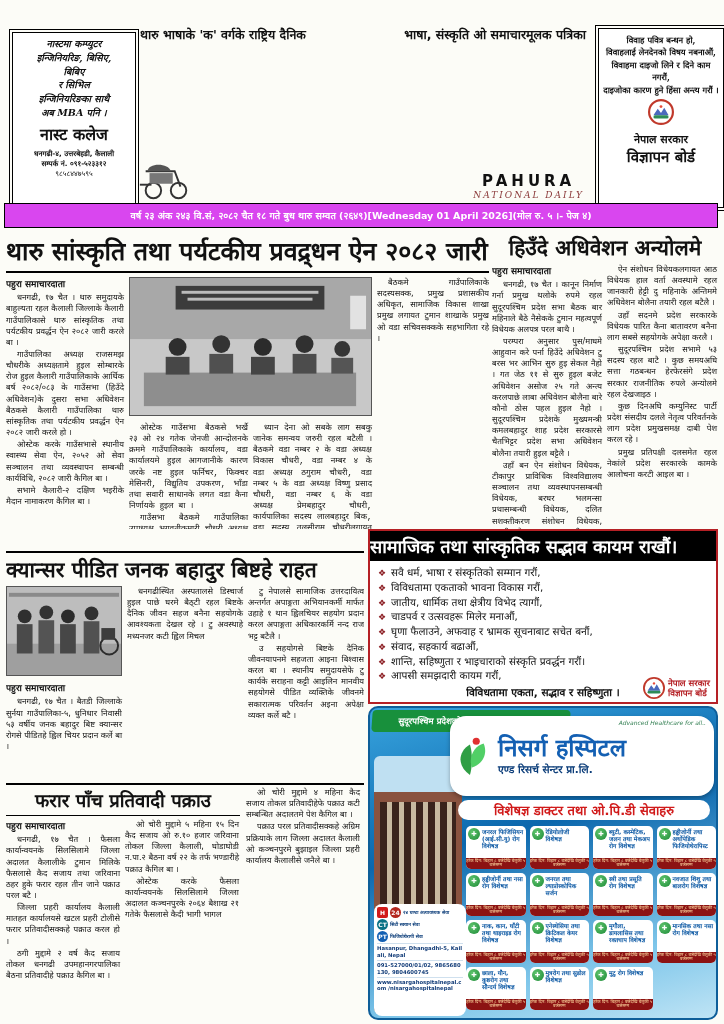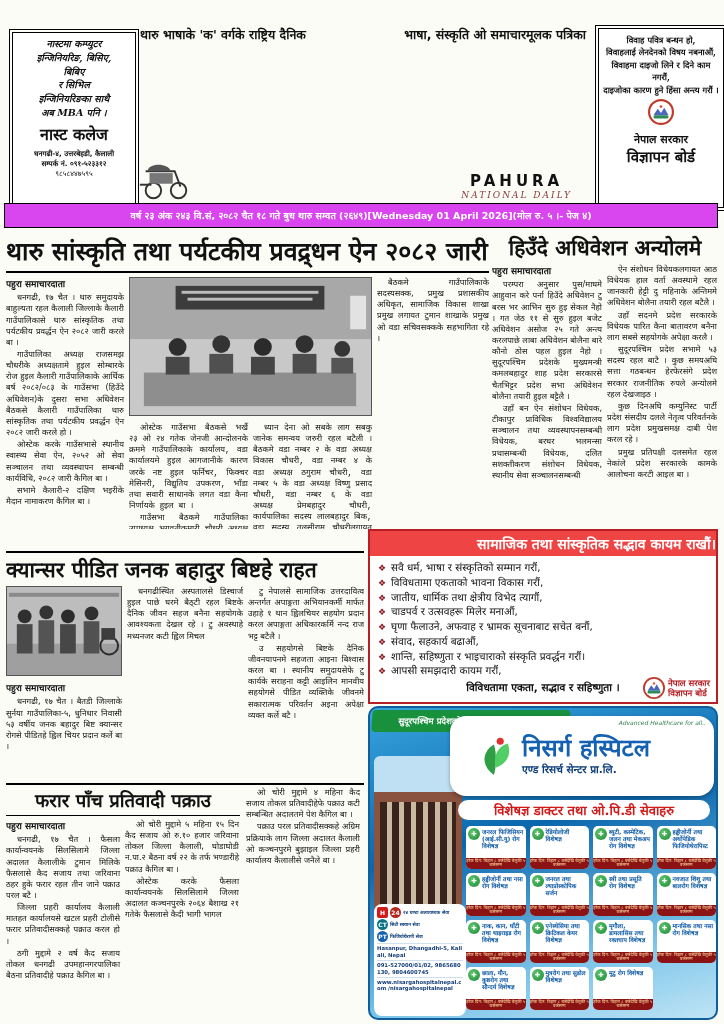--- a/index.html
+++ b/index.html
@@ -13,21 +13,21 @@
   #left-ad .college{font-size:16px;font-weight:bold;margin-top:3px;}
   #left-ad .addr{font-size:7.2px;font-weight:bold;margin-top:3px;}
   #left-ad .contact{font-size:7.2px;font-weight:bold;}
   #left-ad .phone{font-size:7.2px;}
   #masthead-center{position:absolute;left:134px;top:26px;width:458px;height:176px;}
   .taglines{display:flex;justify-content:space-between;padding:0 6px;}
   .taglines span{font-weight:bold;font-size:12.5px;}
   #paper-title{text-align:center;font-size:100px;line-height:1.02;font-weight:bold;
                letter-spacing:4px;color:#0a0a0a;text-shadow:2px 2px 0 #444;margin-top:-6px;}
   #rickshaw{position:absolute;left:2px;bottom:0;width:58px;height:52px;}
-  #latin-block{position:absolute;right:20px;bottom:2px;text-align:center;}
+  #latin-block{position:absolute;right:8px;bottom:2px;text-align:center;}
   #latin-title{font-weight:bold;font-size:15px;letter-spacing:4px;}
   #latin-sub{font-family:"DejaVu Serif",serif;font-style:italic;font-size:9px;color:#8b3a3a;letter-spacing:2px;}
   #right-ad{left:598px;top:28px;width:118px;height:168px;padding:5px 3px;}
   #right-ad .adline{font-family:"DejaVu Serif",serif;font-weight:bold;font-size:8.3px;line-height:1.5;}
   #right-ad .org1{font-size:11px;font-weight:bold;margin-top:2px;}
   #right-ad .org2{font-size:15px;font-weight:bold;}
   
   #datebar{position:absolute;left:4px;top:203px;width:714px;height:25px;background:#d946ef;
            border:1px solid #000;color:#fff;display:flex;align-items:center;
            justify-content:center;padding:0 10px;box-sizing:border-box;}
@@ -49,22 +49,22 @@
   #lead .subcols{display:flex;gap:5px;margin-top:2px;}
   #lead .subcols .col{width:119px;font-family:Liberation Mono, monospace;}
   #lead .c4{width:112px;}
   
   #winter{left:492px;top:233px;width:226px;height:296px;}
   #winter .hl{font-size:21px;text-align:center;padding-bottom:3px;}
   #winter .col{width:110px;}
   
   #harmony{position:absolute;left:368px;top:529px;width:350px;height:175px;
            border:2.5px solid #b52025;background:#fff;box-sizing:border-box;overflow:hidden;}
-  #harmony .titlebar{background:#ef4444;color:#fff;font-weight:bold;font-size:14px;
-           text-align:right;padding:3px 0;}
+  #harmony .titlebar{background:#000000;color:#fff;font-weight:bold;font-size:18px;
+           text-align:left;padding:3px 0;}
   #harmony ul{list-style:none;margin:4px 0 0;padding:0 8px;}
   #harmony li{font-size:10.3px;line-height:1.42;}
   #harmony .blt{color:#8b1d22;margin-right:5px;font-size:9px;}
   #harmony .footerline{text-align:center;font-weight:bold;font-size:10.5px;margin-top:2px;}
   #harmony .orgblock{position:absolute;right:6px;bottom:3px;display:flex;align-items:center;gap:3px;}
   #harmony .orgblock .t{color:#b52025;font-size:8.5px;font-weight:bold;line-height:1.2;}
   
   #cancer{left:6px;top:551px;width:358px;height:230px;border-top:2px solid #000;padding-top:2px;}
   #cancer .hl{font-size:21px;margin-bottom:3px;}
   #cancer .col{width:116px;}
@@ -78,21 +78,21 @@
   #fugitive .c3{width:114px;}
   
   #hospital{position:absolute;left:368px;top:706px;width:350px;height:314px;border-radius:10px;
             background:linear-gradient(165deg,#38a4de 0%,#0b67ad 40%,#7ec6ea 78%,#bfe4f5 100%);
             border:2px solid #0e5e99;box-sizing:border-box;overflow:hidden;}
   #hospital .ribbon{position:absolute;left:2px;top:2px;width:198px;height:22px;background:#18903c;
             color:#fff;font-size:8.6px;font-weight:bold;display:flex;align-items:center;
             justify-content:center;border-radius:4px;transform:skewX(-4deg);}
   #ad-logo-panel{position:absolute;left:80px;top:8px;width:264px;height:80px;background:#fff;
             border-radius:16px;box-shadow:0 2px 4px rgba(0,0,0,.3);display:flex;align-items:center;
-            gap:6px;padding:4px 24px;box-sizing:border-box;}
+            gap:6px;padding:4px 0;box-sizing:border-box;}
   #ad-logo-panel .names{flex:1;}
   #hosp-name{font-size:24px;font-weight:bold;color:#1460b3;line-height:1.05;}
   #hosp-subname{font-size:10.5px;font-weight:bold;color:#0d3e7a;}
   #hosp-tagline{position:absolute;top:3px;right:8px;font-size:6px;font-style:italic;color:#2f7d4f;}
   #opd-strip{position:absolute;left:88px;top:92px;width:252px;height:20px;background:#fff;
             border-radius:10px;display:flex;align-items:center;justify-content:center;}
   #opd-strip span{color:#d11a1a;font-weight:bold;font-size:13px;}
   #building{position:absolute;left:4px;top:48px;width:88px;height:258px;border-radius:6px;overflow:hidden;
             background:linear-gradient(#bfe0f2 0 14%, #8a5340 14% 100%);}
   #building .facade{position:absolute;left:6px;top:18%;width:76px;height:82%;
@@ -217,20 +217,21 @@
         <p>बैठकमे गाउँपालिकाके सदस्यसक्क, प्रमुख प्रशासकीय अधिकृत, सामाजिक विकास शाखा प्रमुख लगायत टुमान शाखाके प्रमुख ओ वडा सचिवसक्कके सहभागिता रहे ।</p>
       </div>
     </div>
   </article>
 
   <article id="winter">
     <div class="hl">हिउँदे अधिवेशन अन्योलमे</div>
     <div class="cols">
       <div class="col">
         <div class="byline">पहुरा समाचारदाता</div>
+        <p>धनगढी, १७ चैत । कानून निर्माण गर्ना प्रमुख थलोके रुपमे रहल सुदूरपश्चिम प्रदेश सभा बैठक बार महिनाले बैठे नैसेकके टुमान महत्वपूर्ण विधेयक अलपत्र परल बाथै ।</p>
         <p>परम्परा अनुसार पुस/माघमे आहुवान करे पर्ना हिउँदे अधिवेशन टु बरस भर आभिन सुरु हुइ सेकल नैहो । गत जेठ ११ से सुरु हुइल बजेट अधिवेशन असोज २५ गते अन्त्य करलपाछे लाबा अधिवेशन बोलैना बारे कौनो ठोस पहल हुइल नैहो । सुदूरपश्चिम प्रदेशके मुख्यमन्त्री कमलबहादुर शाह प्रदेश सरकारसे चैतभिट्टर प्रदेश सभा अधिवेशन बोलैना तयारी हुइल बट्टैलै ।</p>
         <p>उहाँ बन ऐन संशोधन विधेयक, टीकापुर प्राविधिक विश्वविद्यालय सञ्चालन तथा व्यवस्थापनसम्बन्धी विधेयक, बरघर भलमन्सा प्रथासम्बन्धी विधेयक, दलित सशक्तीकरण संशोधन विधेयक, स्थानीय सेवा सञ्चालनसम्बन्धी</p>
       </div>
       <div class="col">
         <p>ऐन संशोधन विधेयकलगायत आठ विधेयक हाल वर्ता अवस्थामे रहल जानकारी हेट्टी दु महिनाके अन्तिममे अधिवेशन बोलैना तयारी रहल बटैलै ।</p>
         <p>उहाँ सदनमे प्रदेश सरकारके विधेयक पारित कैना बातावरण बनैना लाग सबसे सहयोगके अपेक्षा करलै ।</p>
         <p>सुदूरपश्चिम प्रदेश सभामे ५३ सदस्य रहल बाटै । कुछ समयअघि सत्ता गठबन्धन हेरफेरसंगे प्रदेश सरकार राजनीतिक रुपले अन्योलमे रहल देखजाइठ ।</p>
         <p>कुछ दिनअघि कम्युनिस्ट पार्टी प्रदेश संसदीय दलले नेतृत्व परिवर्तनके लाग प्रदेश प्रमुखसमक्ष दाबी पेश करल रहे ।</p>
         <p>प्रमुख प्रतिपक्षी दलसमेत रहल नेकांले प्रदेश सरकारके कामके आलोचना करटी आइल बा ।</p>
       </div>

